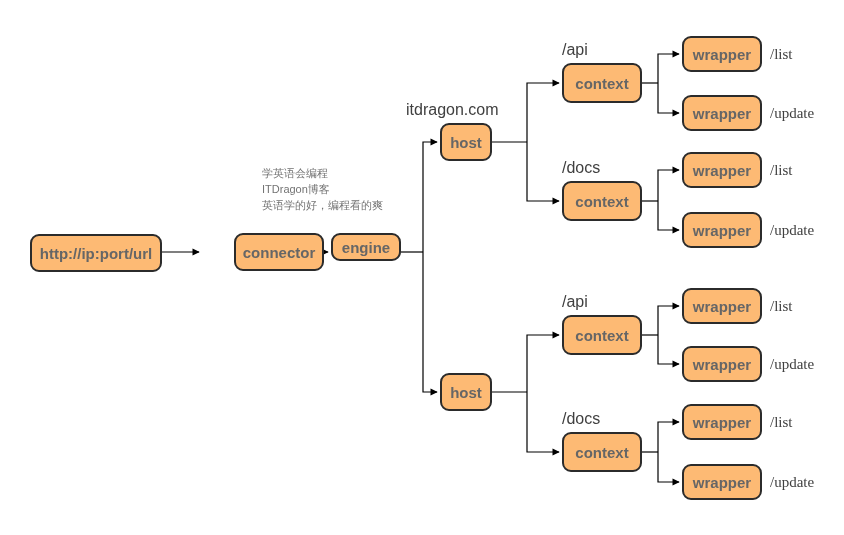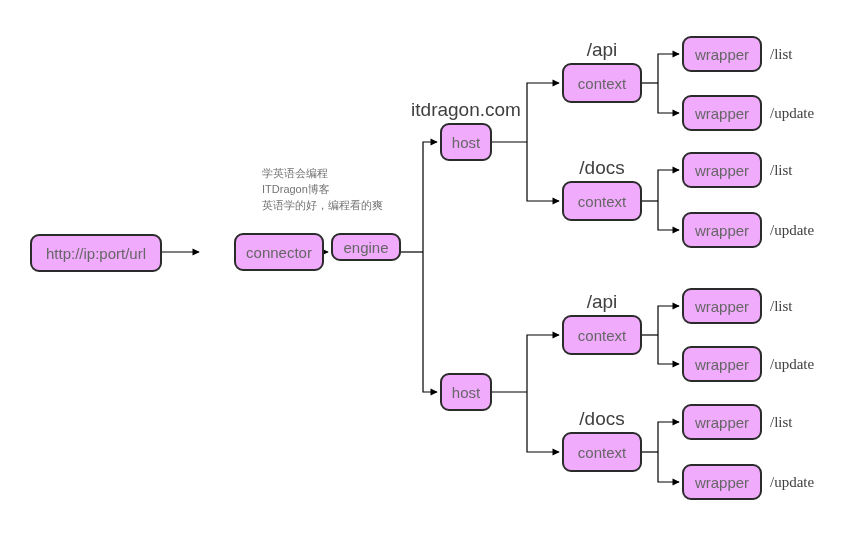--- a/index.html
+++ b/index.html
@@ -20,33 +20,33 @@
     left: 0;
     top: 0;
     width: 844px;
     height: 535px;
   }
   .box {
     position: absolute;
     box-sizing: border-box;
     border: 2px solid #2b2b2b;
     border-radius: 9px;
-    background: #f0abfc;
+    background: #fdba74;
     display: flex;
     align-items: center;
     justify-content: center;
-    font-weight: 400;
+    font-weight: 700;
     font-size: 15px;
     color: #666666;
     white-space: nowrap;
   }
   .ann {
     position: absolute;
-    text-align: center;
-    font-size: 19px;
+    text-align: left;
+    font-size: 16px;
     color: #404040;
     height: 18px;
     line-height: 18px;
     white-space: nowrap;
   }
   .ann-side {
     position: absolute;
     left: 770px;
     text-align: left;
     font-size: 15px;

